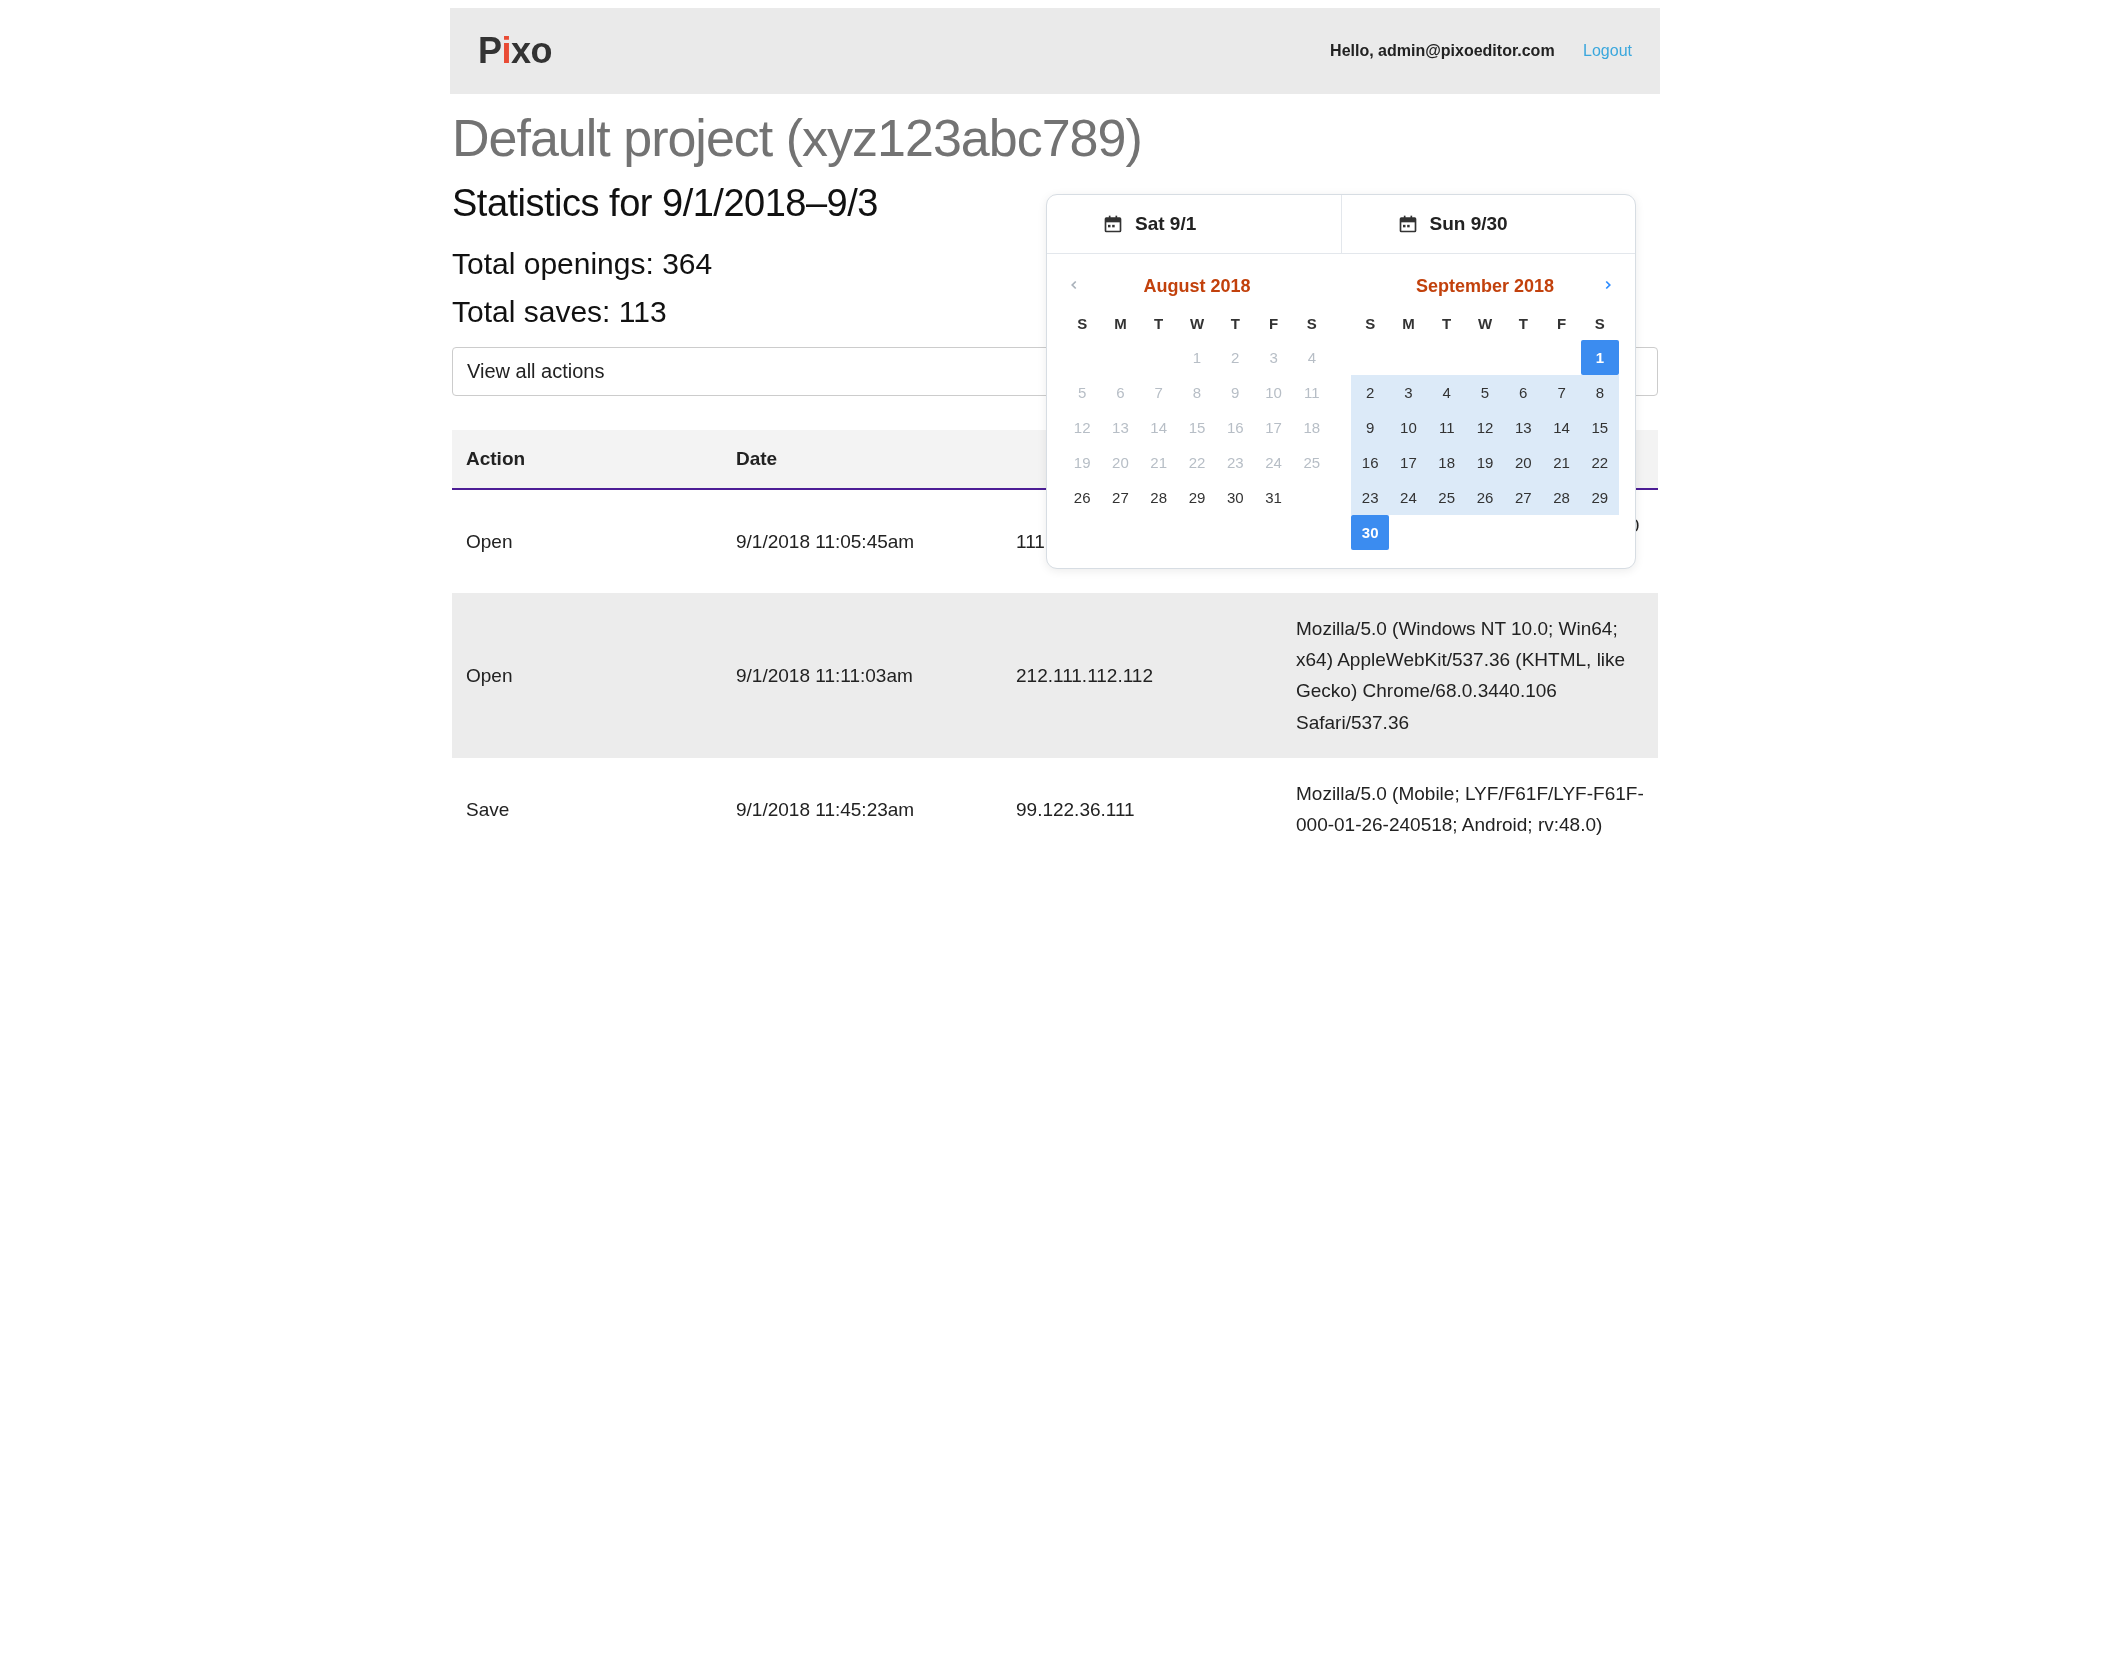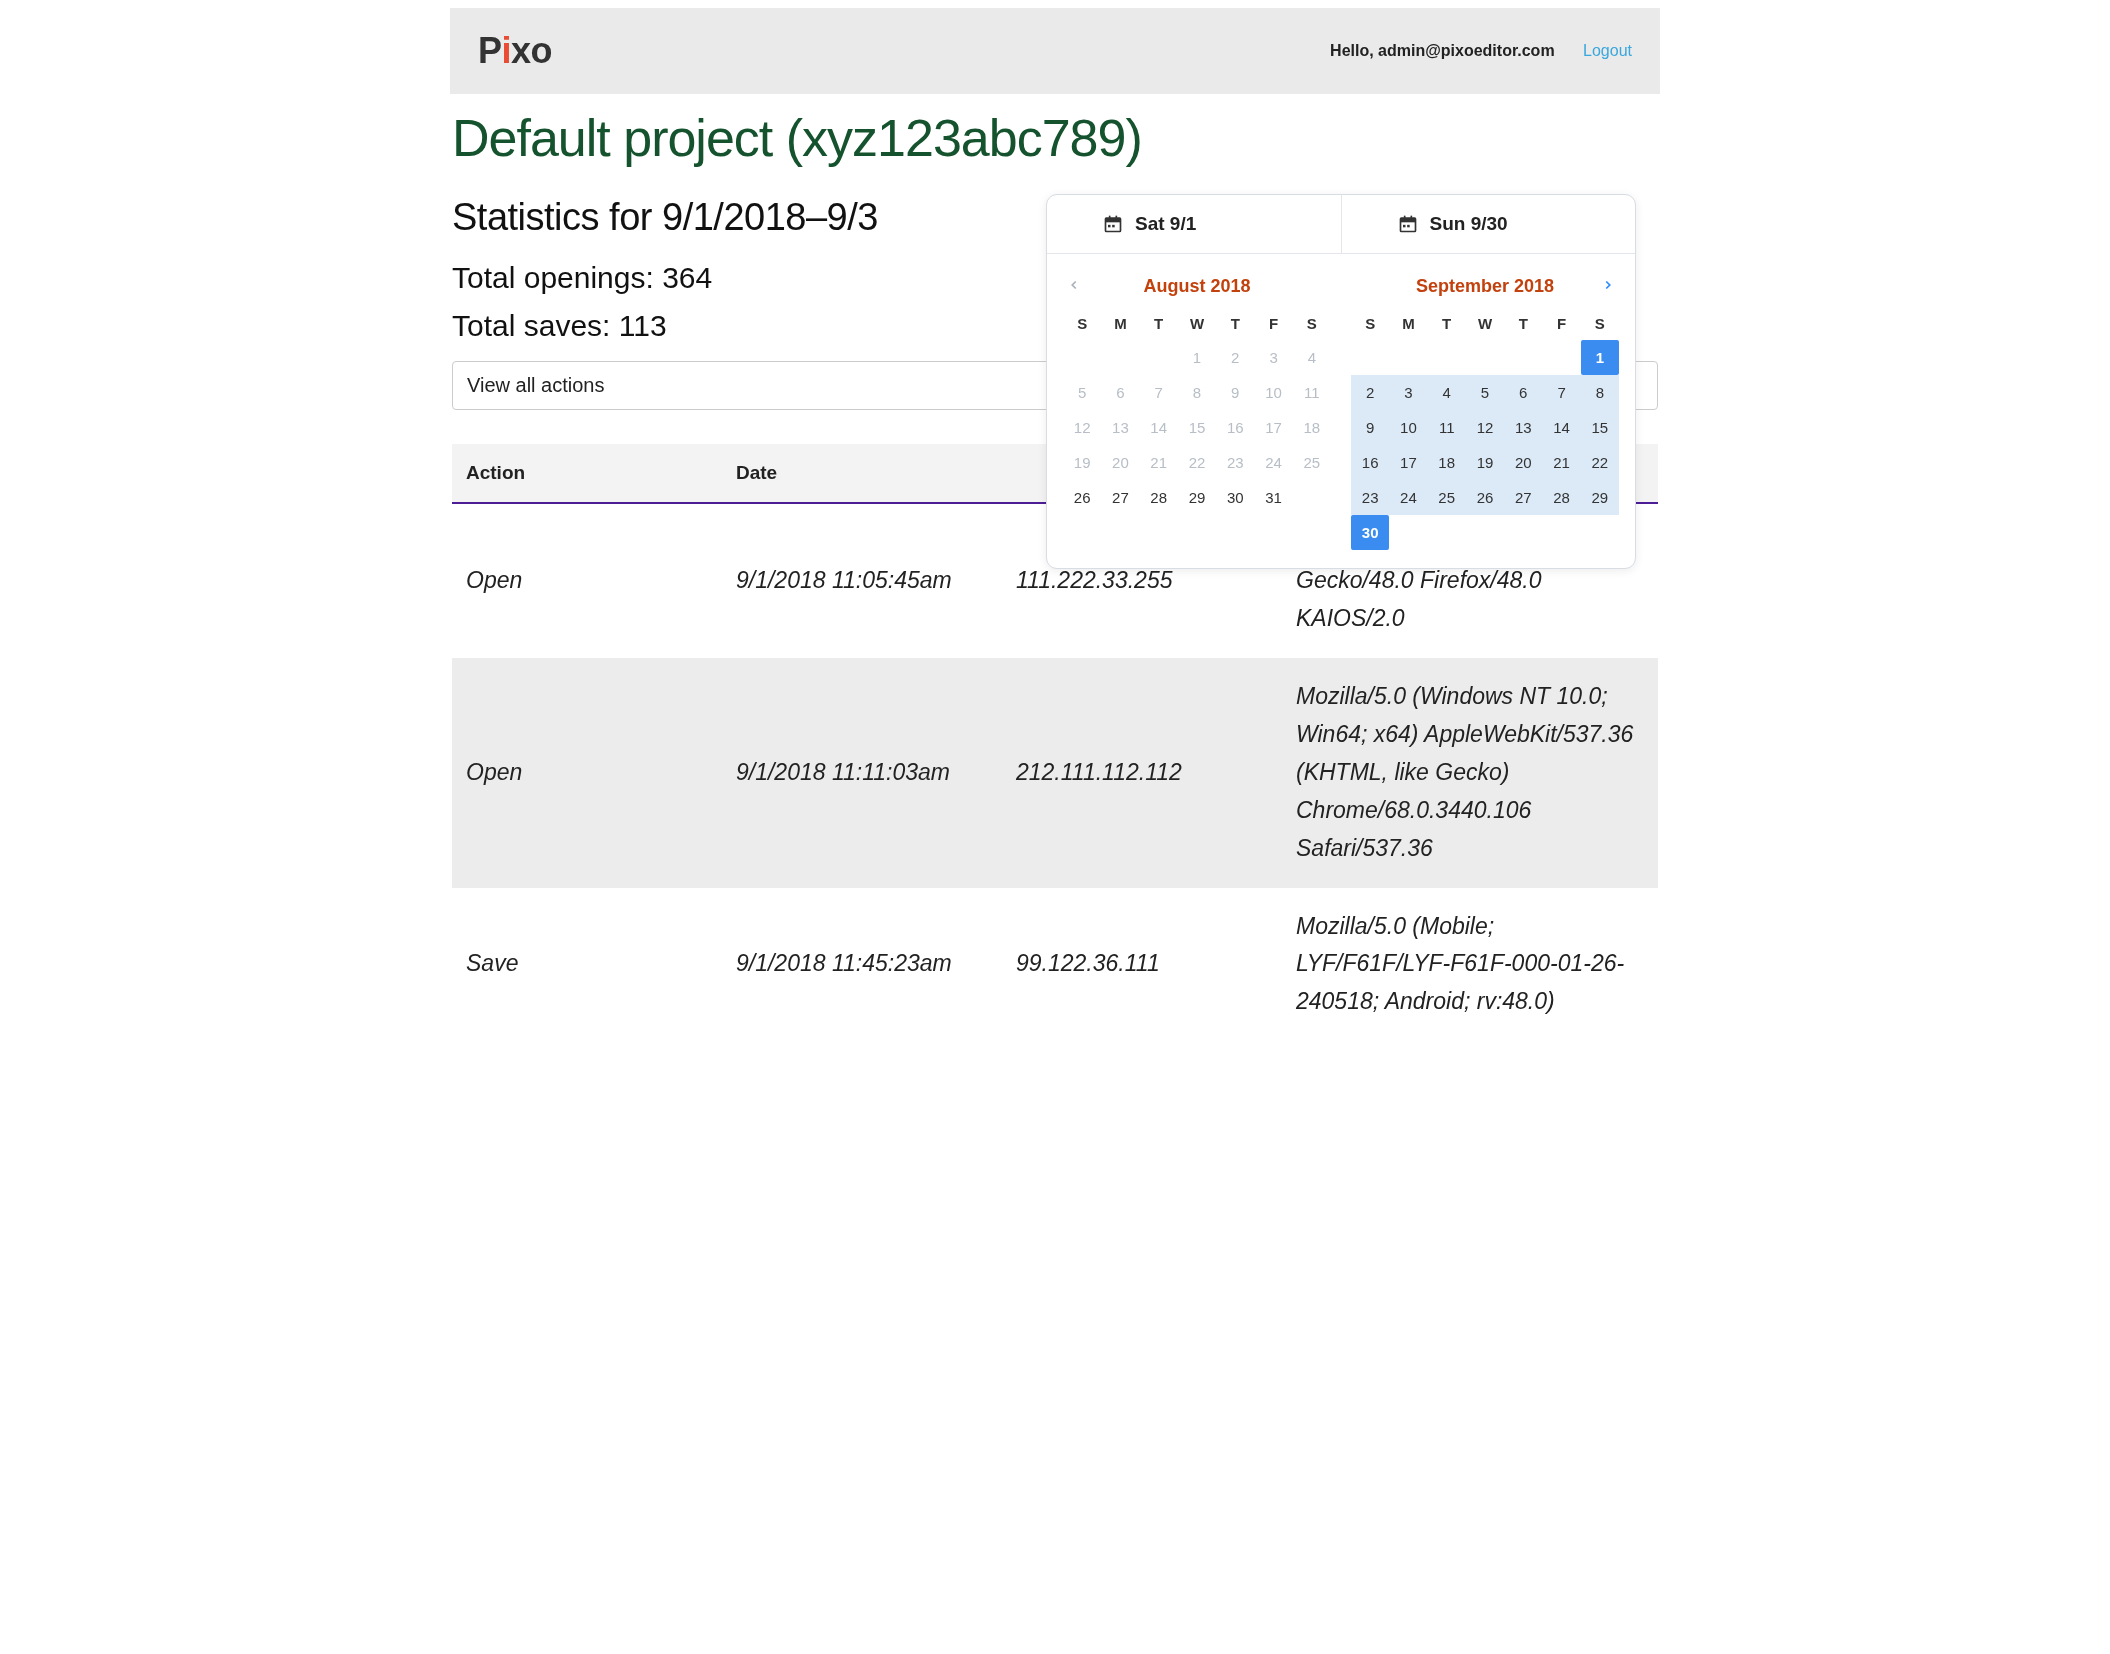--- a/index.html
+++ b/index.html
@@ -33,22 +33,22 @@
   .header-right { font-size: 16px; }
   .greeting { font-weight: 700; color: #222; margin-right: 24px; }
   .logout { color: #3aa7dd; text-decoration: none; }
 
   .content { padding: 0 2px; }
 
   h1.project-title {
     font-size: 52px;
     font-weight: 400;
     letter-spacing: -1px;
-    margin: 14px 0 28px 0;
-    color: #14532d;
+    margin: 14px 0 14px 0;
+    color: #737373;
   }
   h2.stats-range {
     font-size: 38px;
     font-weight: 400;
     letter-spacing: -0.5px;
     margin-bottom: 22px;
     color: #111;
   }
   .stat-line {
     font-size: 30px;
@@ -74,24 +74,23 @@
   table.actions thead tr { background: #f3f3f3; }
   table.actions th {
     text-align: left;
     font-weight: 700;
     font-size: 19px;
     padding: 18px 14px;
     border-bottom: 2px solid #4c1d95;
   }
   table.actions td {
     padding: 20px 14px;
-    font-size: 23px;
+    font-size: 19px;
     vertical-align: middle;
     line-height: 1.65;
-    font-style: italic;
   }
   table.actions tbody tr:nth-child(even) { background: #ececec; }
   .col-action { width: 270px; }
   .col-date { width: 280px; }
   .col-ip { width: 280px; }
 
   
   .daterange-popup {
     position: absolute;
     top: 186px;

